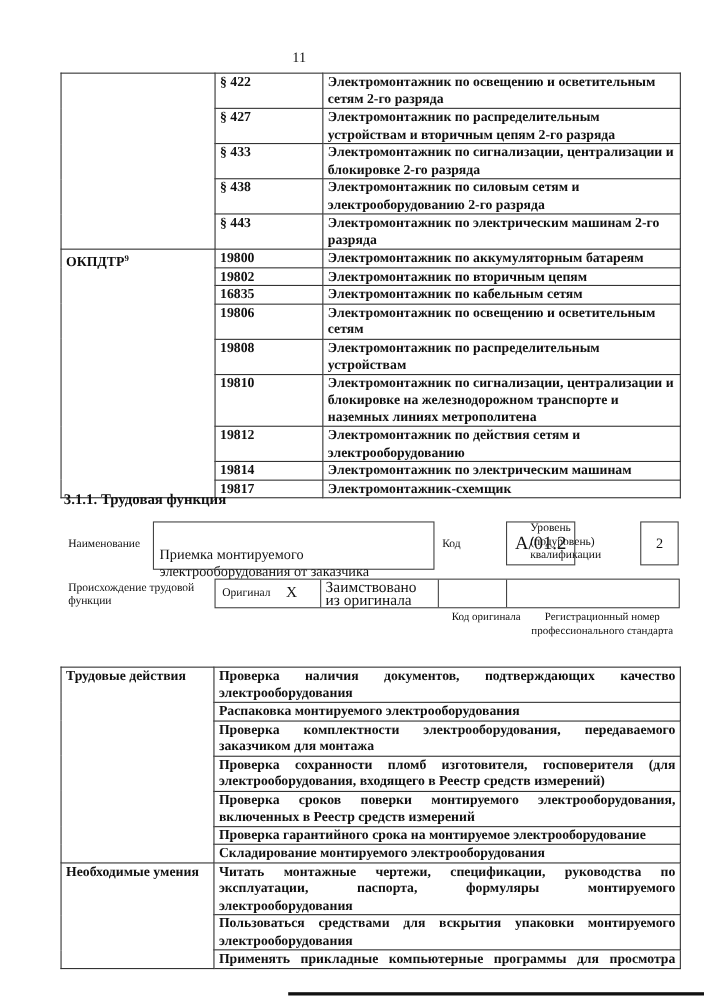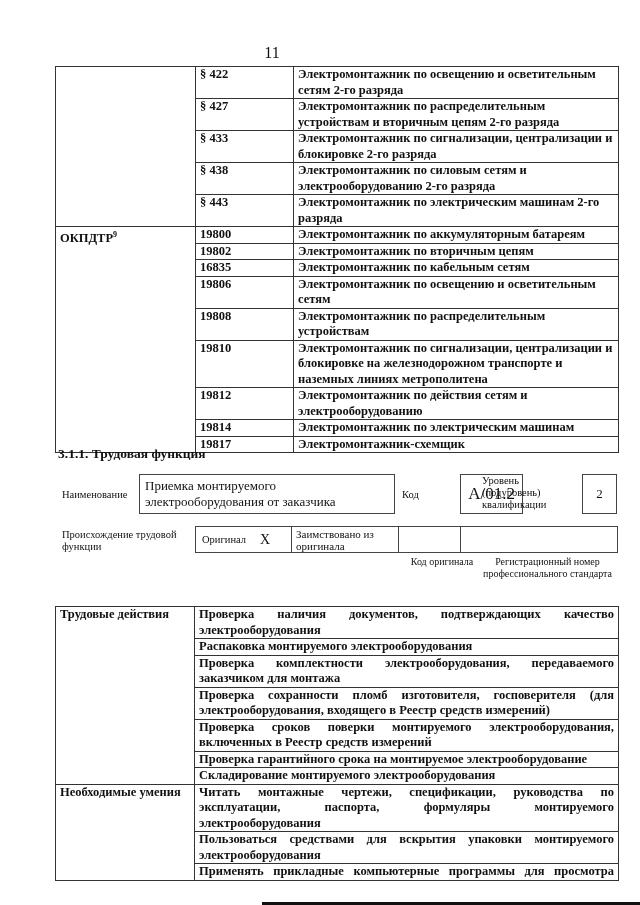--- a/index.html
+++ b/index.html
@@ -1,18 +1,18 @@
 <!DOCTYPE html>
 <html><head>
 <meta charset="utf-8">
 <style>
   html, body { margin: 0; padding: 0; background: #ffffff; }
   body { width: 640px; height: 905px; position: relative; overflow: hidden;
          font-family: "Liberation Serif", "DejaVu Serif", serif; color: #111; }
-  .page-num { position: absolute; top: 44px; left: 0; width: 544px; text-align: center; font-size: 16px; }
+  .page-num { position: absolute; top: 44px; left: 0; width: 544px; text-align: center; font-size: 13px; }
 
   table.grid { border-collapse: collapse; position: absolute; font-size: 12.5px; line-height: 15.5px; font-weight: bold; }
   table.grid td { border: 1px solid #333; vertical-align: top; padding: 0 4px; }
 
   #t1 { left: 55px; top: 66px; width: 564px; }
   #t1 col.c1 { width: 140px; }
   #t1 col.c2 { width: 98px; }
 
   .heading { position: absolute; left: 58px; top: 446px; font-weight: bold; font-size: 13.5px; }
 
@@ -99,33 +99,33 @@
       <tr>
         <td>19817</td>
         <td>Электромонтажник-схемщик</td>
       </tr>
     </tbody>
 </table>
 
 <div class="heading">3.1.1. Трудовая функция</div>
 
 <div class="lbl" style="left:62px; top:489px;">Наименование</div>
-<div class="box" style="left:139px; top:474px; width:256px; height:40px; padding:3px 5px; font-size:13px; line-height:16px;">Приемка монтируемого электрооборудования от заказчика</div>
+<div class="box" style="left:139px; top:474px; width:256px; height:40px; padding:21px 5px; font-size:13px; line-height:16px;">Приемка монтируемого электрооборудования от заказчика</div>
 <div class="lbl" style="left:402px; top:489px;">Код</div>
 <div class="box" style="left:426px; top:474px; width:63px; height:40px; font-size:17px; line-height:38px; text-align:center;margin-left:34px;">A/01.2</div>
 <div class="lbl" style="left:482px; top:475px; width:80px;">Уровень (подуровень) квалификации</div>
 <div class="box" style="left:582px; top:474px; width:35px; height:40px; font-size:13px; line-height:38px; text-align:center;">2</div>
 
 <div class="lbl" style="left:62px; top:529px; width:130px;">Происхождение трудовой функции</div>
 <div class="origin-row">
   <div style="width:96px; display:flex; align-items:center; padding-left:6px; font-size:10.5px;">
     <span>Оригинал</span>
     <span style="margin-left:14px; font-size:14px;">X</span>
   </div>
-  <div style="width:107px; padding:2px 4px; font-size:11px; line-height:11.5px;">Заимствовано из оригинала</div>
+  <div style="width:107px; padding:2px 4px; font-size:14px; line-height:11.5px;">Заимствовано из оригинала</div>
   <div style="width:62px;"></div>
   <div style="flex:1;"></div>
 </div>
 <div class="cap" style="left:409px; top:556px; width:66px;">Код оригинала</div>
 <div class="cap" style="left:480px; top:556px; width:135px;">Регистрационный номер профессионального стандарта</div>
 
 <table class="grid" id="t2">
   <colgroup>
       <col class="c1">
       <col>

